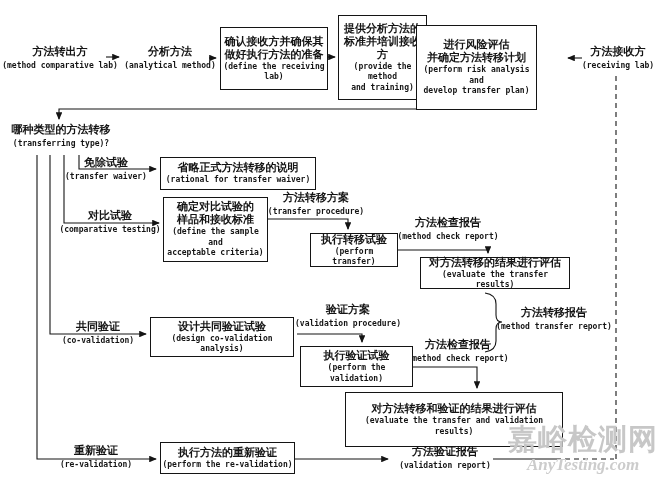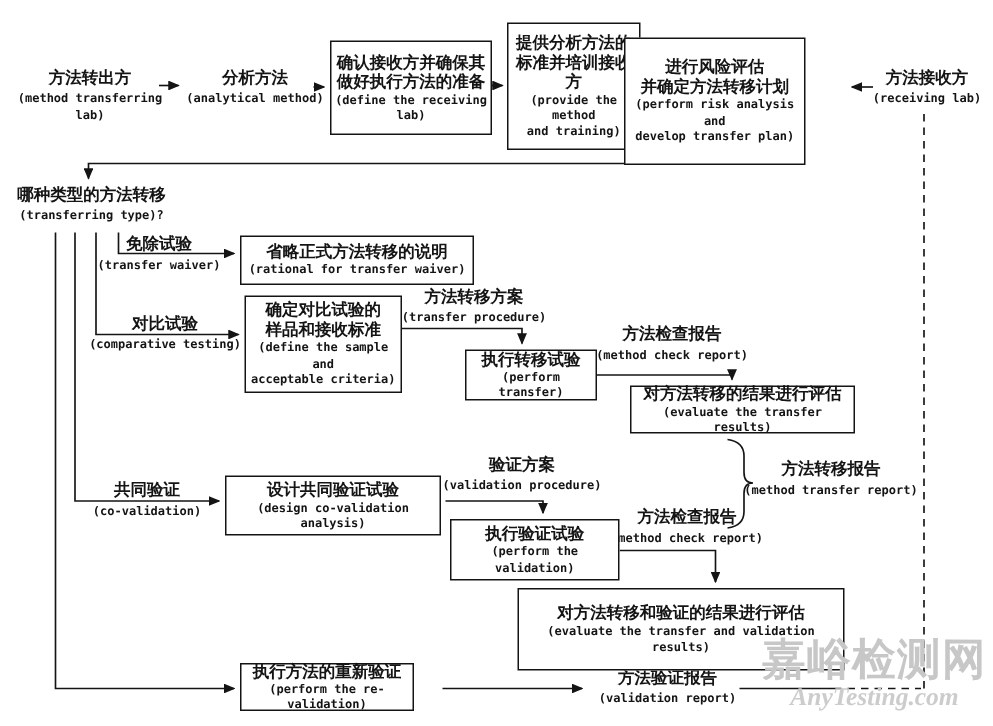--- a/index.html
+++ b/index.html
@@ -52,21 +52,21 @@
       <path d="M413,367 H477 V388" marker-end="url(#ah)"></path>
       <path d="M295,459 H388" marker-end="url(#ah)"></path>
       <path d="M493,459 H556"></path>
       <path d="M556,459 H614" stroke-dasharray="5,4"></path>
       <path d="M616,76 V459" stroke-dasharray="5,4"></path>
     </g>
   </svg>
 
   <div class="nd" style="left:0px;top:45px;width:120px">
     <span class="zh">方法转出方</span>
-    <span class="en">(method transferring lab)</span>
+    <span class="en">(method comparative lab)</span>
   </div>
   <div class="nd" style="left:122px;top:45px;width:96px">
     <span class="zh">分析方法</span>
     <span class="en">(analytical method)</span>
   </div>
   <div class="nd" style="left:574px;top:45px;width:88px">
     <span class="zh">方法接收方</span>
     <span class="en">(receiving lab)</span>
   </div>
   <div class="nd" style="left:2px;top:123px;width:118px">
@@ -77,20 +77,24 @@
     <span class="zh">免除试验</span>
     <span class="en">(transfer waiver)</span>
   </div>
   <div class="nd" style="left:56px;top:209px;width:108px">
     <span class="zh">对比试验</span>
     <span class="en">(comparative testing)</span>
   </div>
   <div class="nd" style="left:60px;top:320px;width:76px">
     <span class="zh">共同验证</span>
     <span class="en">(co-validation)</span>
+  </div>
+  <div class="nd" style="left:58px;top:444px;width:76px">
+    <span class="zh">重新验证</span>
+    <span class="en">(re-validation)</span>
   </div>
   <div class="nd" style="left:264px;top:191px;width:104px">
     <span class="zh">方法转移方案</span>
     <span class="en">(transfer procedure)</span>
   </div>
   <div class="nd" style="left:396px;top:216px;width:104px">
     <span class="zh">方法检查报告</span>
     <span class="en">(method check report)</span>
   </div>
   <div class="nd" style="left:496px;top:306px;width:116px">
@@ -152,21 +156,21 @@
     <span class="en">(design co-validation analysis)</span>
   </div>
   <div class="bx" style="left:300px;top:346px;width:113px;height:41px">
     <span class="zh">执行验证试验</span>
     <span class="en">(perform the validation)</span>
   </div>
   <div class="bx" style="left:345px;top:392px;width:218px;height:55px">
     <span class="zh">对方法转移和验证的结果进行评估</span>
     <span class="en">(evaluate the transfer and validation results)</span>
   </div>
-  <div class="bx" style="left:160px;top:442px;width:116px;height:32px">
+  <div class="bx" style="left:160px;top:442px;width:135px;height:32px">
     <span class="zh">执行方法的重新验证</span>
     <span class="en">(perform the re-validation)</span>
   </div>
 
   <div class="wm">
     <div class="site">嘉峪检测网</div>
     <div class="url">AnyTesting.com</div>
   </div>
 
 </div>

